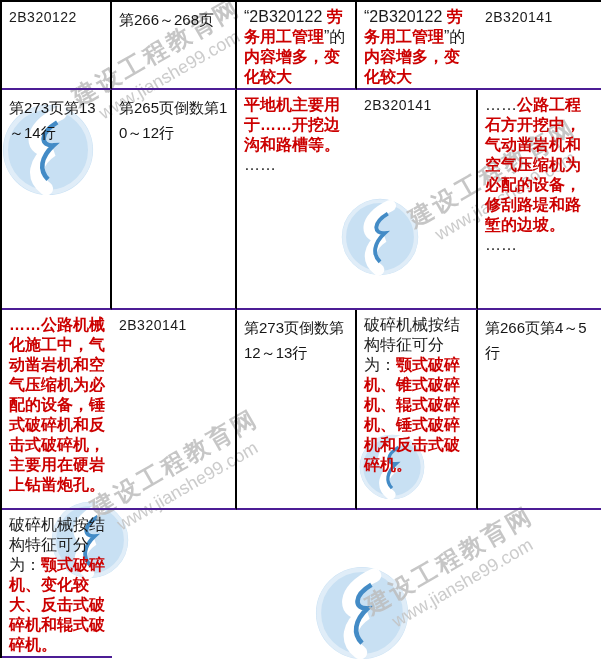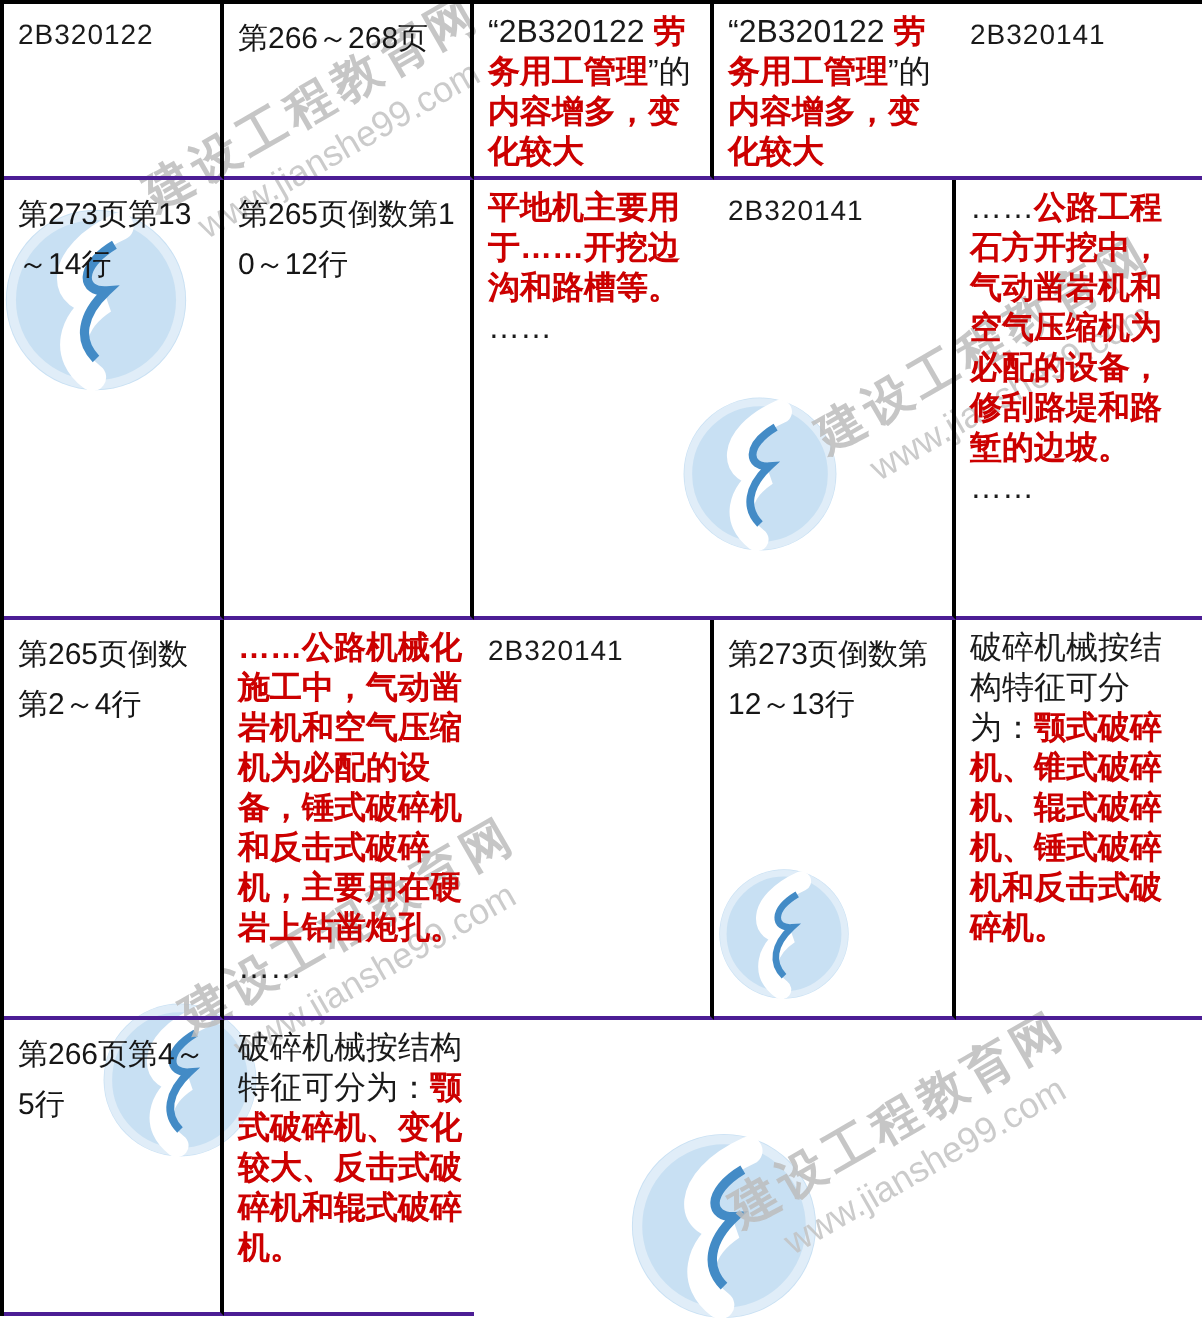--- a/index.html
+++ b/index.html
@@ -102,21 +102,20 @@
     <div class="cell content"><span class="seg-black">“2B320122 </span><span class="seg-red">劳务用工管理</span><span class="seg-black">”的</span><span class="seg-red">内容增多，变化较大</span></div>
     <div class="cell content last"><span class="seg-black">“2B320122 </span><span class="seg-red">劳务用工管理</span><span class="seg-black">”的</span><span class="seg-red">内容增多，变化较大</span></div>
 
     <div class="cell code">2B320141</div>
     <div class="cell loc">第273页第13～14行</div>
     <div class="cell loc">第265页倒数第10～12行</div>
     <div class="cell content last"><span class="seg-red">平地机主要用于……开挖边沟和路槽等。</span><span class="seg-black"> ……</span></div>
 
     <div class="cell code">2B320141</div>
     <div class="cell content"><span class="seg-black">……</span><span class="seg-red">公路工程石方开挖中，气动凿岩机和空气压缩机为必配的设备，修刮路堤和路堑的边坡。</span><span class="seg-black"> ……</span></div>
-    <div class="cell loc">第265页倒数第2～4行</div>
     <div class="cell content last"><span class="seg-red">……公路机械化施工中，气动凿岩机和空气压缩机为必配的设备，锤式破碎机和反击式破碎机，主要用在硬岩上钻凿炮孔。</span><span class="seg-black"> ……</span></div>
 
     <div class="cell code">2B320141</div>
     <div class="cell loc">第273页倒数第12～13行</div>
     <div class="cell content"><span class="seg-black">破碎机械按结构特征可分为：</span><span class="seg-red">颚式破碎机、锥式破碎机、辊式破碎机、锤式破碎机和反击式破碎机。</span></div>
     <div class="cell loc">第266页第4～5行</div>
     <div class="cell content last"><span class="seg-black">破碎机械按结构特征可分为：</span><span class="seg-red">颚式破碎机、变化较大、反击式破碎机和辊式破碎机。</span></div>
 
   </div>
 </div>

